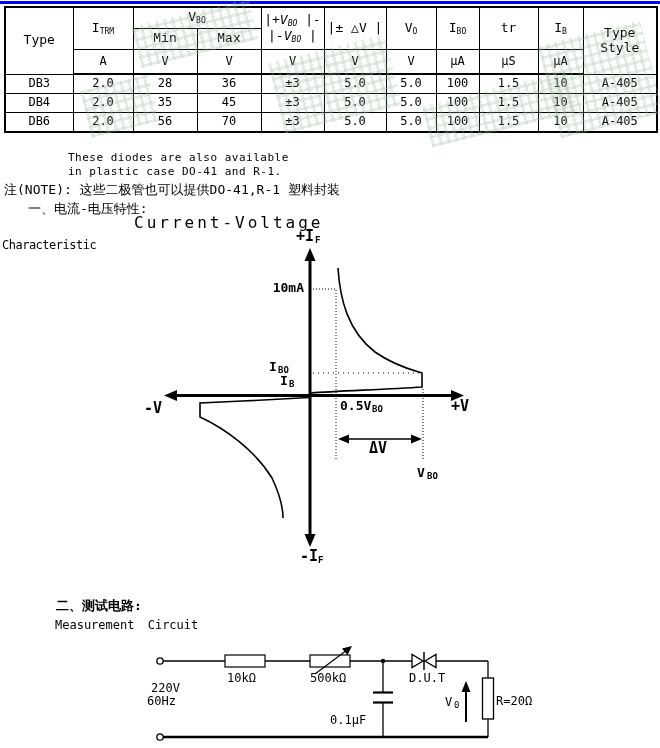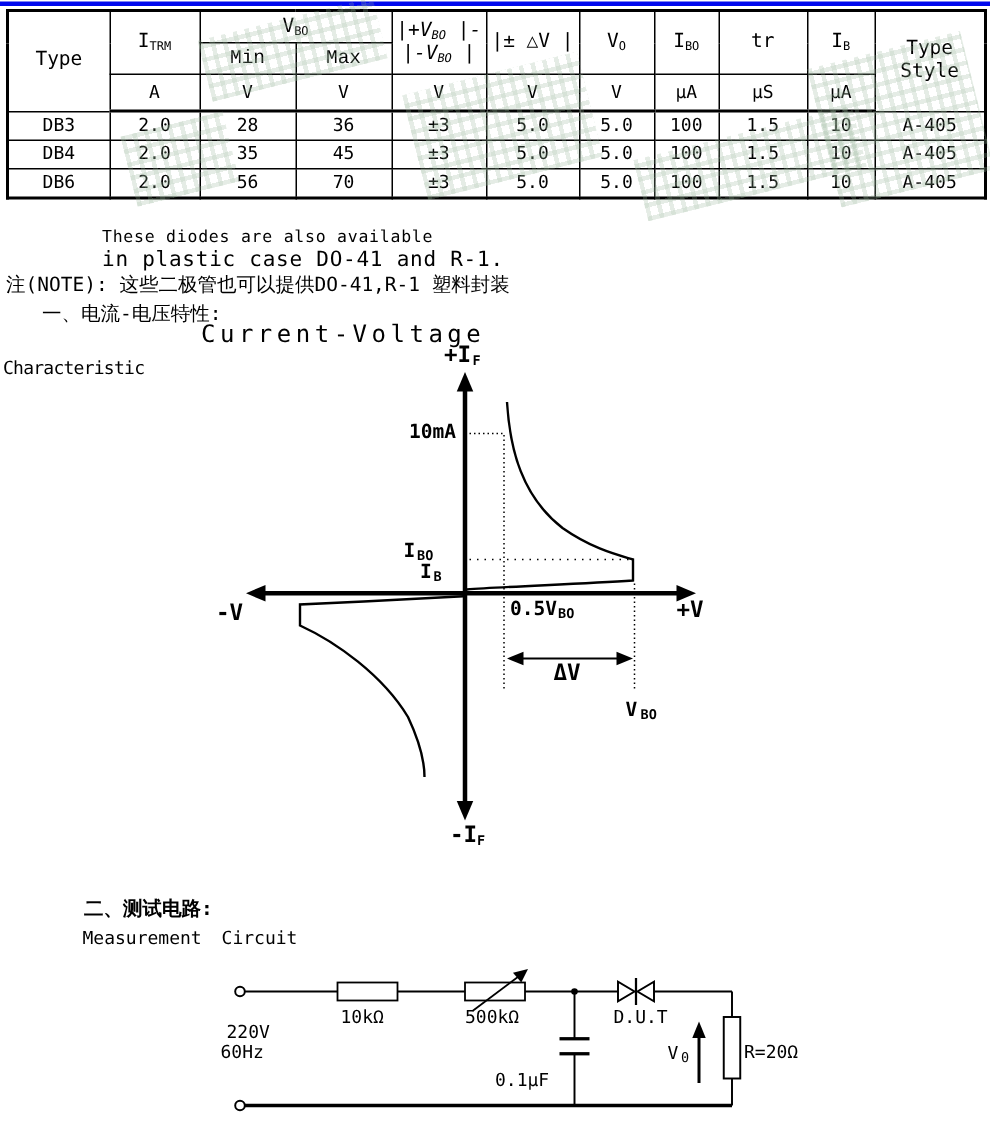--- a/index.html
+++ b/index.html
@@ -22,21 +22,21 @@
   table.spec tr.hdr1 td{height:20px;font-size:13px;}
   table.spec tr.hdr2 td{height:20px;font-size:13px;font-family:Liberation Mono, monospace;}
   table.spec tr.units td{height:23px;border-bottom:2px solid #000;}
   table.spec tr.data td{height:18px;margin-top:11px;}
   td.twoline{font-size:11px;line-height:12px;font-style:italic;}
   .sub{font-size:8px;vertical-align:-2px;letter-spacing:0;}
   
   .abs{position:absolute;white-space:nowrap;}
   .note-cn{left:4px;top:133px;font-size:13px;margin-top:48px;}
   .note-en1{left:68px;top:151px;font-size:11px;letter-spacing:.5px;}
-  .note-en2{left:68px;top:165px;font-size:14px;letter-spacing:.5px;}
+  .note-en2{left:68px;top:165px;font-size:11px;letter-spacing:.5px;}
   .sec1-cn{left:28px;top:200px;font-size:13px;}
   .sec1-en1{left:86px;top:213px;font-size:16px;letter-spacing:3px;margin-left:48px;}
   .sec1-en2{left:2px;top:238px;font-size:12px;letter-spacing:-0.5px;text-align:right;}
   .sec2-cn{left:56px;top:597px;font-size:13px;font-weight:bold;}
   .sec2-en{left:55px;top:618px;font-size:12px;word-spacing:6px;}
   
   svg{position:absolute;overflow:visible;}
   svg text{font-family:"DejaVu Sans Mono", monospace;fill:#000;}
   .glabel{font-size:15px;font-weight:bold;}
   .glabel-sm{font-size:13px;font-weight:bold;}

